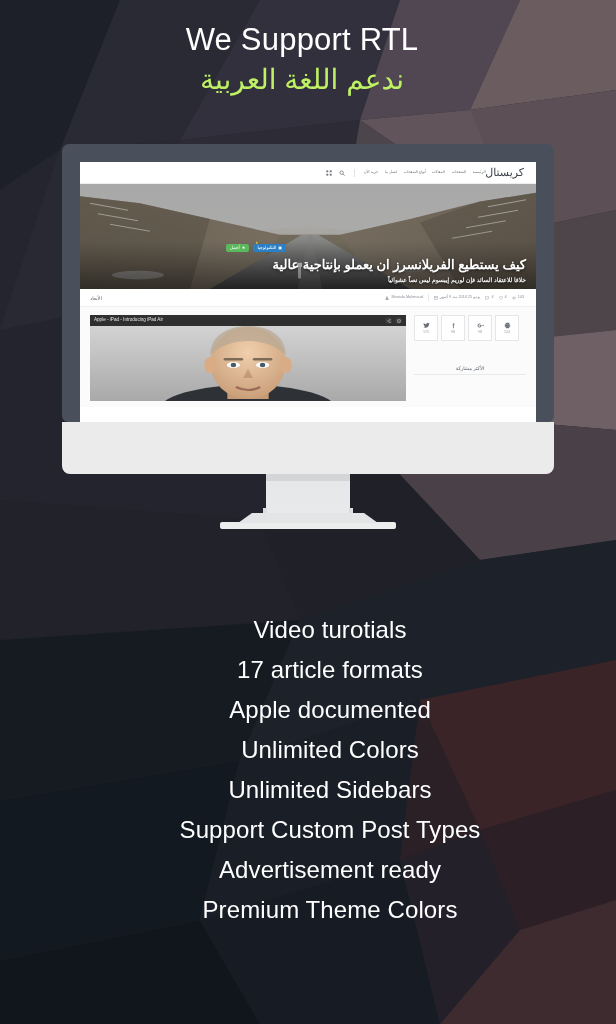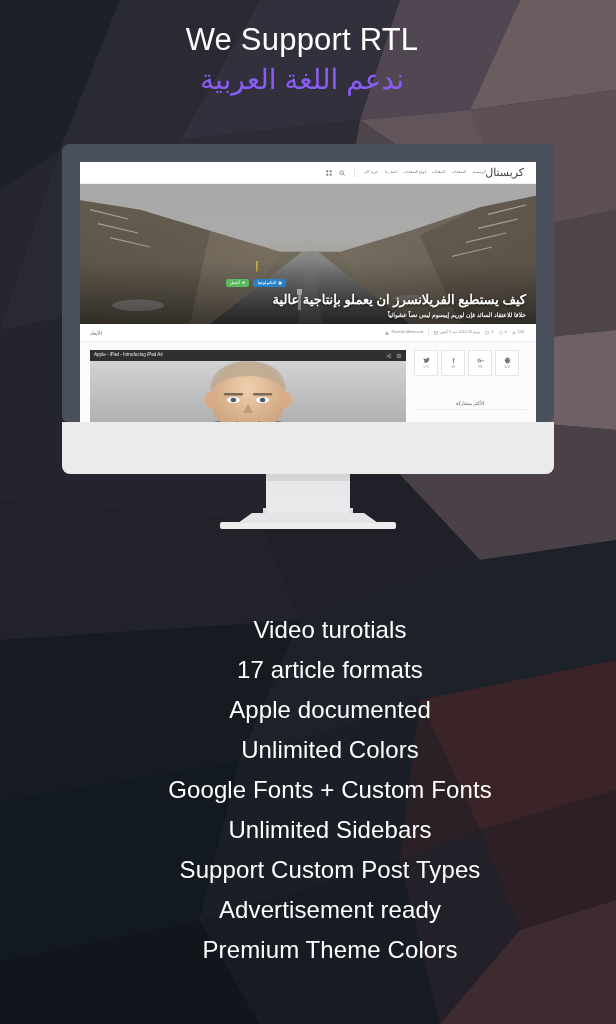--- a/index.html
+++ b/index.html
@@ -41,21 +41,21 @@
   .headline-en {
     font-size: 31px;
     font-weight: 400;
     color: #ffffff;
     letter-spacing: .2px;
     line-height: 1.18;
   }
   .headline-ar {
     font-size: 28px;
     font-weight: 400;
-    color: #8b5cf6;
+    color: #bef264;
     line-height: 1.4;
     direction: rtl;
     margin-top: 1px;
   }
 
   
   .monitor {
     position: absolute;
     left: 62px;
     top: 144px;
@@ -157,21 +157,21 @@
     color: #6d7278;
     font-size: 5px;
     line-height: 1;
     display: inline-block;
   }
   .hdr-icon svg { display: block; }
 
   
   .hero {
     position: relative;
-    height: 140px;
+    height: 105px;
     overflow: hidden;
     background: #15803d;
   }
   .hero-photo { position: absolute; inset: 0; width: 100%; height: 100%; display: block; }
   .hero-inner {
     position: absolute;
     right: 10px;
     bottom: 6px;
     width: 300px;
     text-align: right;
@@ -649,20 +649,19 @@
     <div class="monitor-chin"></div>
     <div class="stand-neck"></div>
     <div class="stand-base"></div>
   </div>
 
   <div class="features">
     <div class="feature-line">Video turotials</div>
     <div class="feature-line">17 article formats</div>
     <div class="feature-line">Apple documented</div>
     <div class="feature-line">Unlimited Colors</div>
-    <div class="feature-line">Google Fonts + Custom Fonts</div>
     <div class="feature-line">Unlimited Sidebars</div>
     <div class="feature-line">Support Custom Post Types</div>
     <div class="feature-line">Advertisement ready</div>
     <div class="feature-line">Premium Theme Colors</div>
   </div>
 
 </div>
 
 </body></html>

